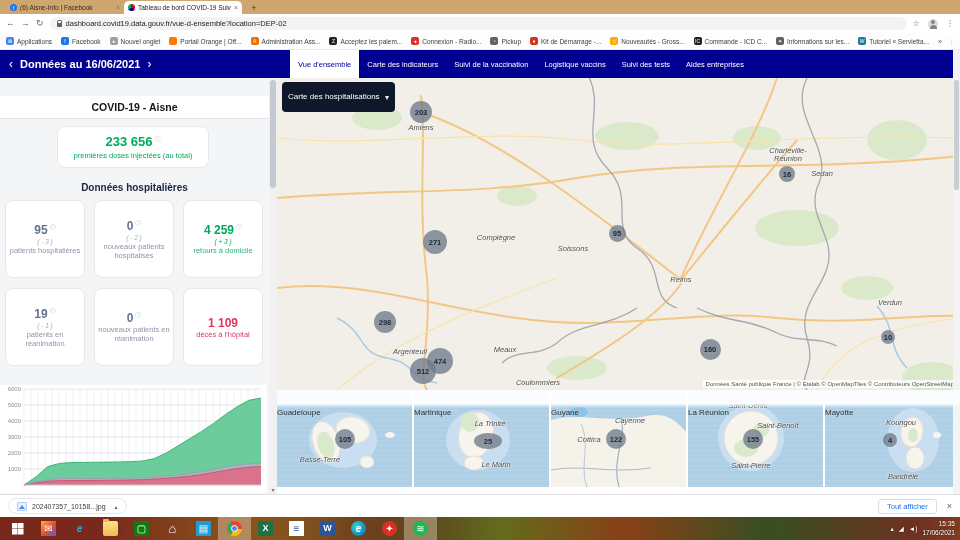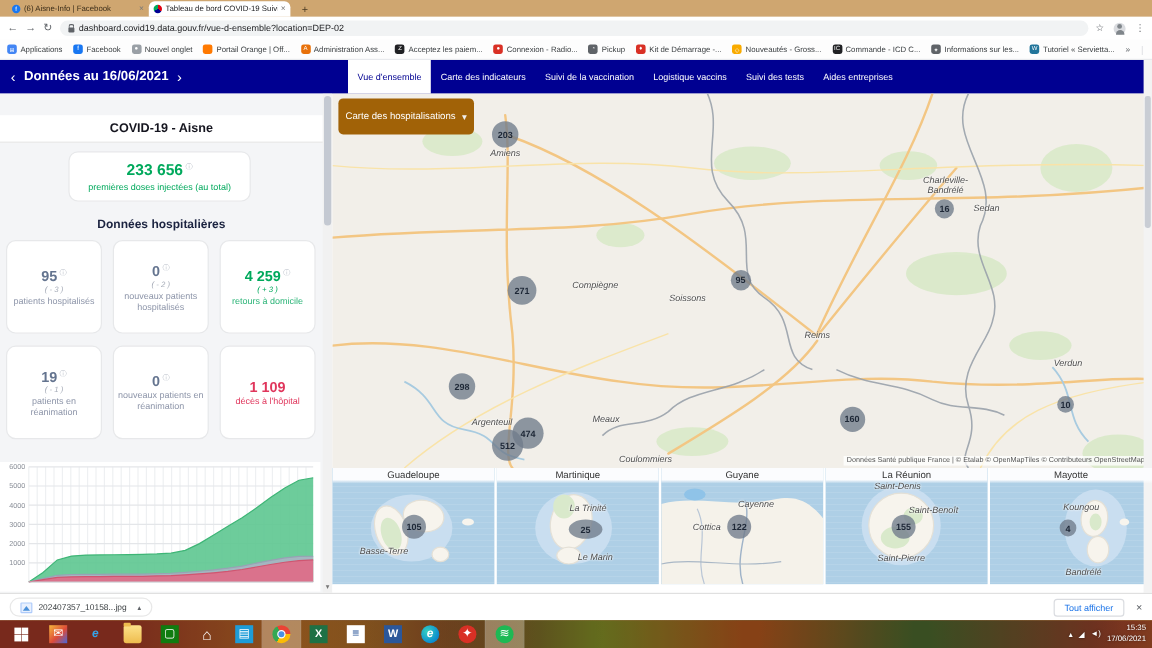--- a/index.html
+++ b/index.html
@@ -67,30 +67,30 @@
   .chart-wrap { position:absolute; left:0; top:307px; width:267px; height:108px; background:#fff; }
   .side-scroll { position:absolute; right:0; top:0; width:8px; height:416px; background:#f1f1f1; }
   .side-thumb { position:absolute; left:1px; top:2px; width:6px; height:108px; background:#c4c9d2; border-radius:3px; }
   .side-arrow { position:absolute; left:0; bottom:1px; width:8px; text-align:center; font-size:6px; color:#777; }
 
   
   .map { position:absolute; left:277px; top:78px; width:683px; height:312px; background:#f2efe9; overflow:hidden; }
   .map svg.decor { position:absolute; left:0; top:0; }
   .bubble { position:absolute; border-radius:50%; background:rgba(112,123,138,0.78); color:#1d2736; font-weight:bold; display:flex; align-items:center; justify-content:center; font-size:7.5px; }
   .city { position:absolute; transform:translate(-50%,-50%); font-size:7.5px; color:#4c4c4c; text-shadow:0 0 2px #fff,0 0 2px #fff; white-space:pre-line; text-align:center; line-height:1.1;font-style:italic; }
-  .map-dd { position:absolute; left:5px; top:4px; width:113px; height:30px; background:#a16207; border-radius:4px; color:#fff; font-size:8px; display:flex; align-items:center; padding:0 6px; }
+  .map-dd { position:absolute; left:5px; top:4px; width:113px; height:30px; background:#0f172a; border-radius:4px; color:#fff; font-size:8px; display:flex; align-items:center; padding:0 6px; }
   .map-dd .dd-lbl { flex:1; line-height:1.2; }
   .map-dd .dd-chev { font-size:8px; color:#eee; }
   .attrib { position:absolute; right:3px; bottom:2px; background:rgba(255,255,255,0.78); font-size:6px; color:#555; padding:1px 3px; }
 
   
   .overseas { position:absolute; left:277px; top:390px; width:683px; height:97px; display:flex; gap:2px; background:#fff; }
   .omap { position:relative; width:135px; height:97px; background:#aecfe6; overflow:hidden; }
   .omap .water-pattern { position:absolute; inset:0; background:repeating-linear-gradient(180deg, rgba(255,255,255,0.10) 0 1px, transparent 1px 5px); }
-  .omap-title { position:absolute; left:0; top:0; width:100%; height:13px; background:linear-gradient(180deg,#fbfcfe 75%, rgba(251,252,254,0)); text-align:center; font-size:8px; color:#333; padding-top:1px; z-index:3; }
+  .omap-title { position:absolute; left:0; top:0; width:100%; height:13px; background:linear-gradient(180deg,#fbfcfe 75%, rgba(251,252,254,0)); text-align:left; font-size:8px; color:#333; padding-top:18px; z-index:3; }
   .omap svg { position:absolute; left:0; top:0; }
   .obubble { z-index:2; }
   .strip-below { position:absolute; left:277px; top:487px; width:683px; height:7px; background:#fff; }
 
   
   .win-scroll { position:absolute; right:0; top:50px; width:7px; height:444px; background:#f3f3f3; }
   .win-thumb { position:absolute; left:1px; top:30px; width:5px; height:110px; background:#c9cdd4; border-radius:2px; }
 
   
   .dlbar { position:absolute; left:0; top:494px; width:960px; height:23px; background:#fff; border-top:1px solid #e0e0e0; display:flex; align-items:center; padding:0 8px; }
@@ -250,21 +250,21 @@
     <div class="vax-card">
       <div class="vax-val"><span>233 656</span><span class="info-i">ⓘ</span></div>
       <div class="vax-lbl">premières doses injectées (au total)</div>
     </div>
 
     <div class="sec-h" style="top:104px;">Données hospitalières</div>
     <div class="cards-row" style="top:122px;">
         <div class="hcard c-slate">
           <div class="hc-val">95<span class="info-i">ⓘ</span></div>
           <div class="hc-delta">( - 3 )</div>
-          <div class="hc-lbl">patients hospitalisés</div>
+          <div class="hc-lbl">patients hospitalières</div>
         </div>
         <div class="hcard c-slate">
           <div class="hc-val">0<span class="info-i">ⓘ</span></div>
           <div class="hc-delta">( - 2 )</div>
           <div class="hc-lbl">nouveaux patients hospitalisés</div>
         </div>
         <div class="hcard c-green">
           <div class="hc-val">4 259<span class="info-i">ⓘ</span></div>
           <div class="hc-delta">( + 3 )</div>
           <div class="hc-lbl">retours à domicile</div>
@@ -397,21 +397,21 @@
         <div class="bubble" style="left: 97px; top: 233px; width: 22px; height: 22px;">298</div>
         <div class="bubble" style="left: 150px; top: 270px; width: 26px; height: 26px;">474</div>
         <div class="bubble" style="left: 133px; top: 280px; width: 26px; height: 26px;">512</div>
         <div class="bubble" style="left: 118px; top: 288px; width: 24px; height: 24px; margin-top: 24px;">491</div>
         <div class="bubble" style="left: 422.5px; top: 260.5px; width: 21px; height: 21px;">160</div>
         <div class="bubble" style="left: 604px; top: 252px; width: 14px; height: 14px;">10</div>
       </div>
     <div>
         <div class="city" style="left: 144px; top: 50px;">Amiens</div>
         <div class="city" style="left: 511px; top: 77px;">Charleville-
-Bandrélé</div>
+Réunion</div>
         <div class="city" style="left: 545px; top: 96px;">Sedan</div>
         <div class="city" style="left: 219px; top: 160px;">Compiègne</div>
         <div class="city" style="left: 296px; top: 171px;">Soissons</div>
         <div class="city" style="left: 404px; top: 202px;">Reims</div>
         <div class="city" style="left: 613px; top: 225px;">Verdun</div>
         <div class="city" style="left: 228px; top: 272px;">Meaux</div>
         <div class="city" style="left: 133px; top: 274px;">Argenteuil</div>
         <div class="city" style="left: 261px; top: 305px;">Coulommiers</div>
       </div>
     <div class="map-dd">

